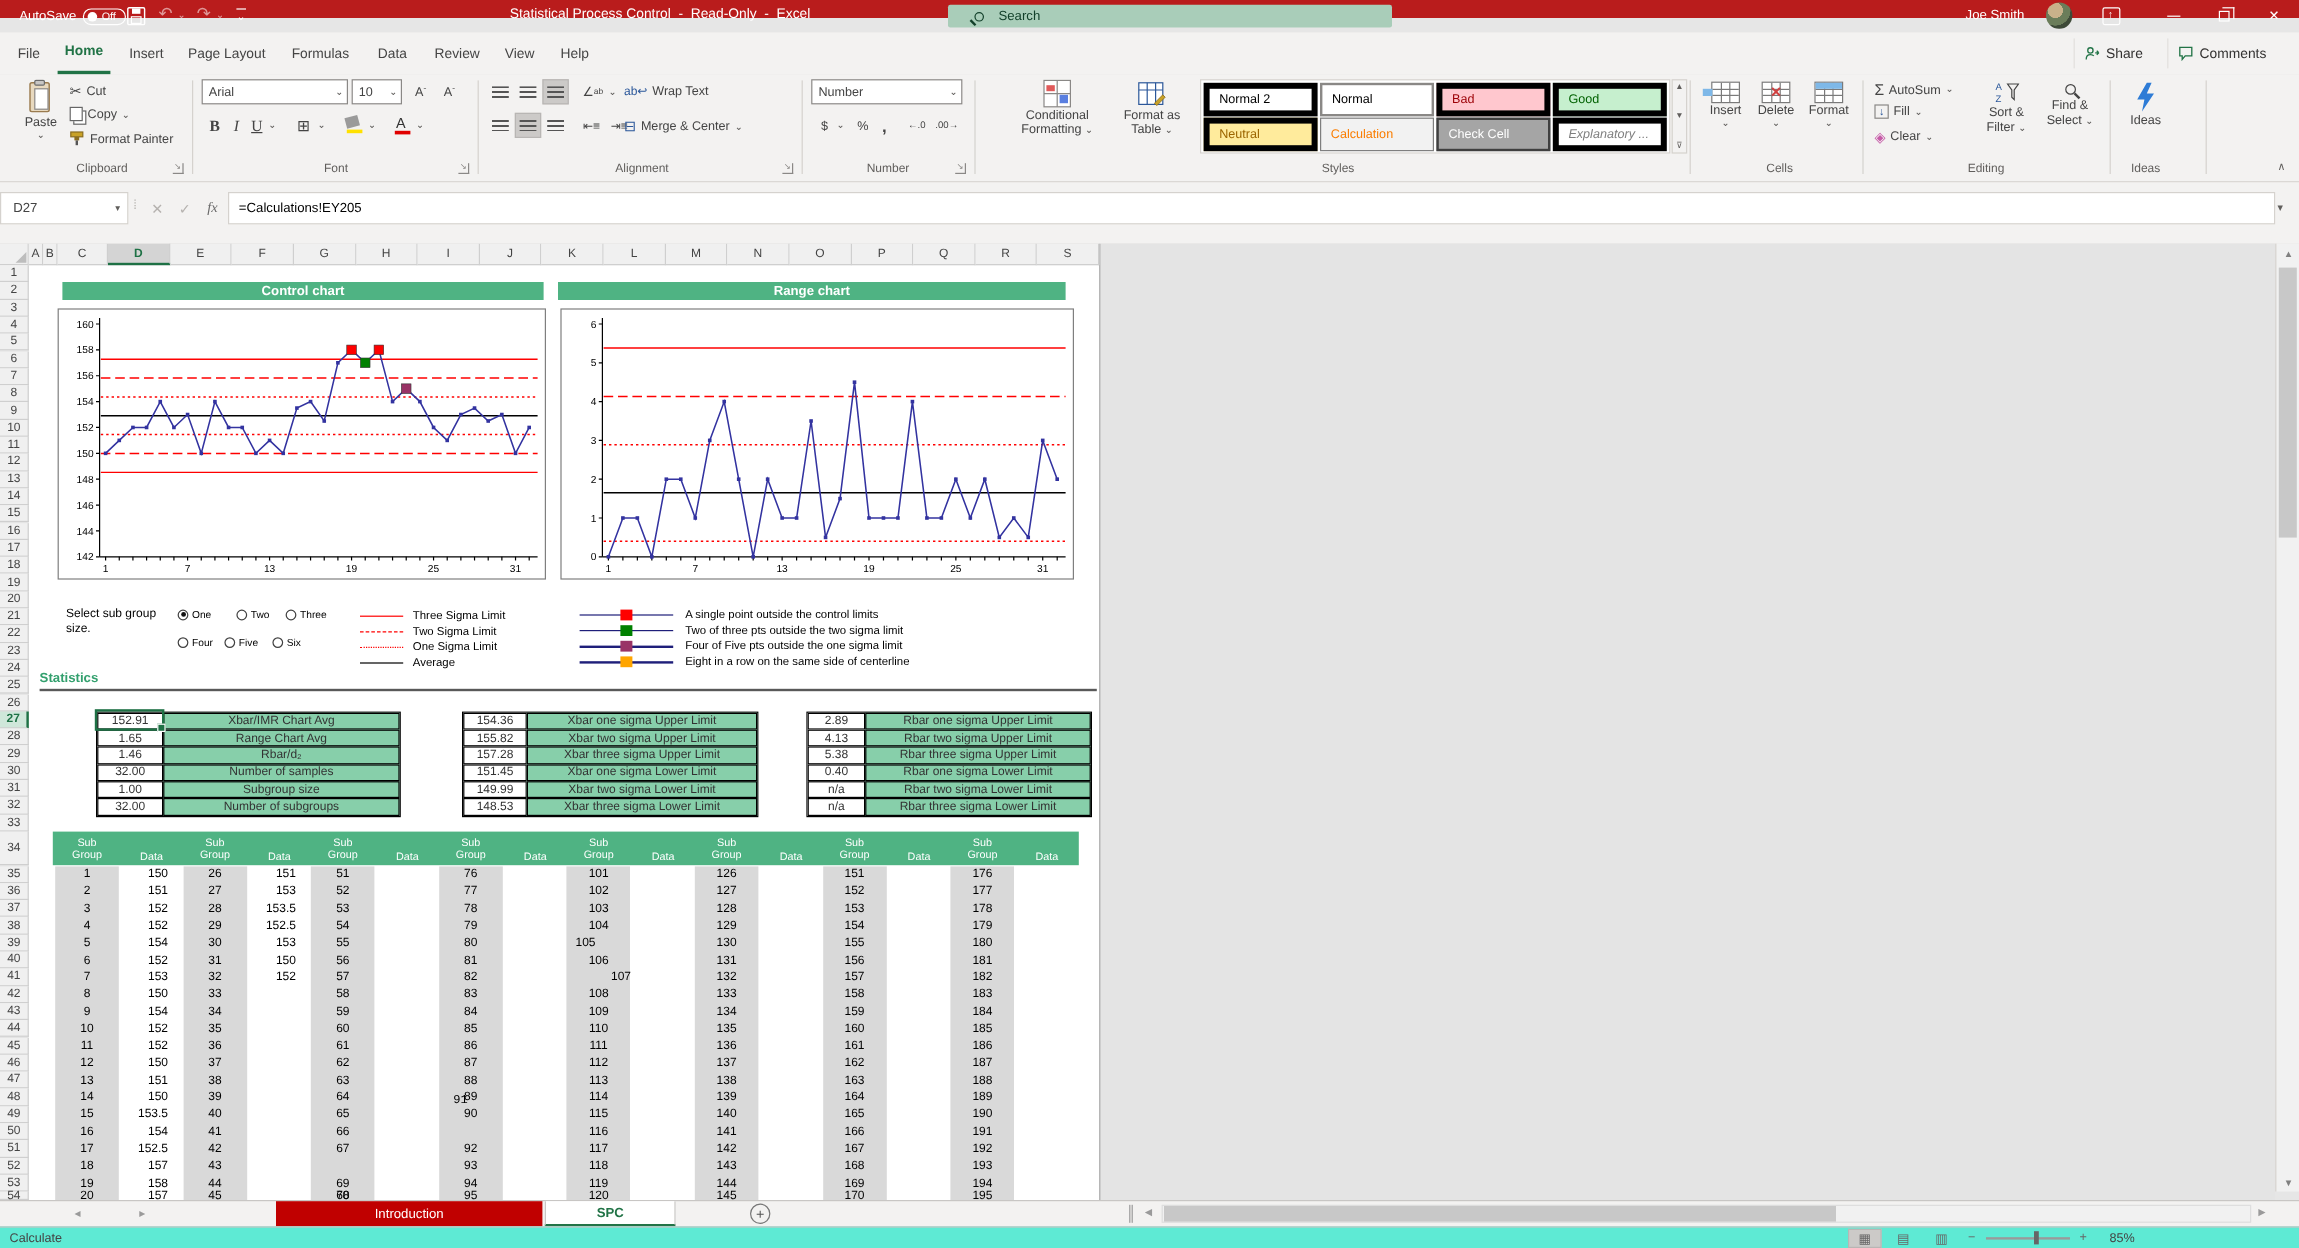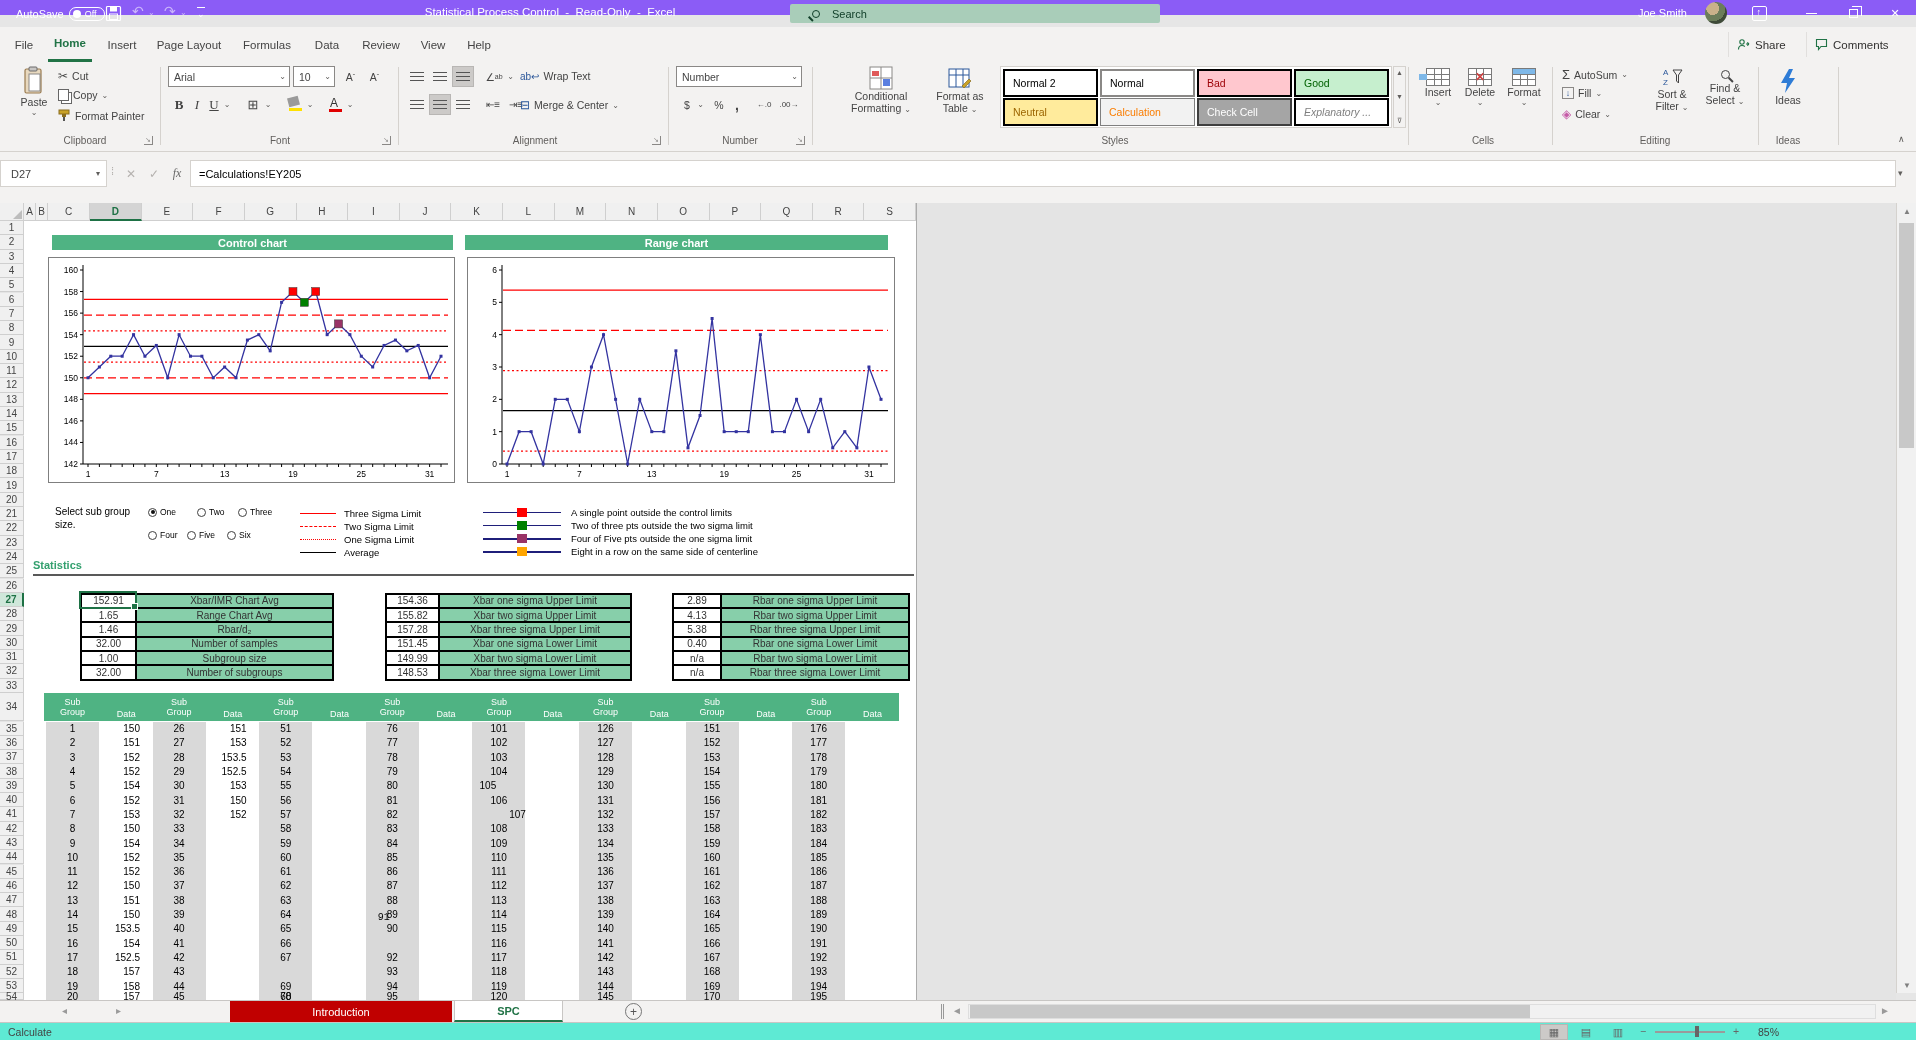--- a/index.html
+++ b/index.html
@@ -1,21 +1,21 @@
 <!DOCTYPE html>
 <html><head>
 <meta charset="utf-8">
 <style>
 *{margin:0;padding:0;box-sizing:border-box}
 html,body{width:1916px;height:1040px;overflow:hidden}
 body{font-family:"Liberation Sans",sans-serif;background:#e6e6e6;position:relative;font-size:11px;color:#333}
 #app{position:absolute;left:0;top:0;width:1916px;height:1040px}
 .abs{position:absolute}
 
-.titlebar{position:absolute;left:0;top:0;width:1916px;height:15px;background:#8b5cf6;color:#fff}
+.titlebar{position:absolute;left:0;top:0;width:1916px;height:15px;background:#b91c1c;color:#fff}
 .autosave{position:absolute;left:16px;top:4px;height:19px;display:flex;align-items:center;gap:5px}
 .as-label{font-size:11px}
 .as-pill{display:inline-flex;align-items:center;gap:4px;border:1px solid #fff;border-radius:8px;padding:1px 7px 1px 3px;font-size:9px}
 .as-dot{width:8px;height:8px;border-radius:50%;background:#fff;display:inline-block}
 .qat{position:absolute;top:3px;color:rgba(255,255,255,.55);font-size:14px;cursor:default}
 .qat.white{color:#fff}
 .title-text{position:absolute;left:320px;top:6px;width:460px;text-align:center;font-size:11.5px;color:#fff;white-space:pre}
 .searchbox{position:absolute;left:790px;top:4px;width:370px;height:19px;background:#A9CDB9;border-radius:2px;display:flex;align-items:center;color:#12402A}
 .mag{width:8px;height:8px;border:1.5px solid #12402A;border-radius:50%;margin-left:22px;position:relative}
 .mag::after{content:"";position:absolute;left:-5px;top:7px;width:6px;height:1.5px;background:#12402A;transform:rotate(45deg)}
@@ -43,21 +43,21 @@
 .bigbtn{position:absolute;display:flex;flex-direction:column;align-items:center;font-size:10.5px;color:#444;text-align:center}
 .selbox{position:absolute;background:#fff;border:1px solid #8a8886;display:flex;align-items:center;font-size:10.5px;padding-left:5px;height:21px}
 .selbox .chev{position:absolute;right:3px}
 .sqbtn{position:absolute;height:21px;display:flex;align-items:center;justify-content:center;border:1px solid transparent}
 .pressed{background:#CCCAC8;border:1px solid #B8B6B4}
 .lines3{width:14px;height:10px;background:repeating-linear-gradient(to bottom,#555 0 1.5px,transparent 1.5px 4px)}
 .ffbold{font-weight:bold;font-family:"Liberation Serif",serif;font-size:13px}
 .ffital{font-style:italic;font-family:"Liberation Serif",serif;font-size:13px}
 .ffund{text-decoration:underline;font-family:"Liberation Serif",serif;font-size:13px}
 .colorbar{position:absolute;left:2px;bottom:1px;width:13px;height:3px}
-.stylecell{position:absolute;width:95px;height:28px;display:flex;align-items:center;padding-left:8px;font-size:10.5px;border:2px solid #000000;background:#fff}
+.stylecell{position:absolute;width:95px;height:28px;display:flex;align-items:center;padding-left:8px;font-size:10.5px;border:5px solid #000000;background:#fff}
 .gallery-frame{position:absolute;left:1000px;top:4px;width:392px;height:62px;background:#fff;border:1px solid #D5D2CE}
 .gal-arrows{position:absolute;left:1393px;top:4px;width:13px;height:62px;border:1px solid #D5D2CE;background:#F3F2F1;display:flex;flex-direction:column;align-items:center;justify-content:space-between;font-size:7px;color:#605E5C;padding:2px 0}
 .cellicon{width:24px;height:18px;border:1px solid #7a7a7a;background:
  linear-gradient(#7a7a7a 0 0) 0 33%/100% 1px no-repeat,
  linear-gradient(#7a7a7a 0 0) 0 66%/100% 1px no-repeat,
  linear-gradient(#7a7a7a 0 0) 33% 0/1px 100% no-repeat,
  linear-gradient(#7a7a7a 0 0) 66% 0/1px 100% no-repeat,#fff;position:relative}
 .cellicon .accent{position:absolute;left:0;top:0;width:100%;height:5px}
 .twoline{font-size:10.5px;text-align:center;line-height:12px}
 .magicon{width:9px;height:9px;border:1.5px solid #444;border-radius:50%;position:relative;display:inline-block}

